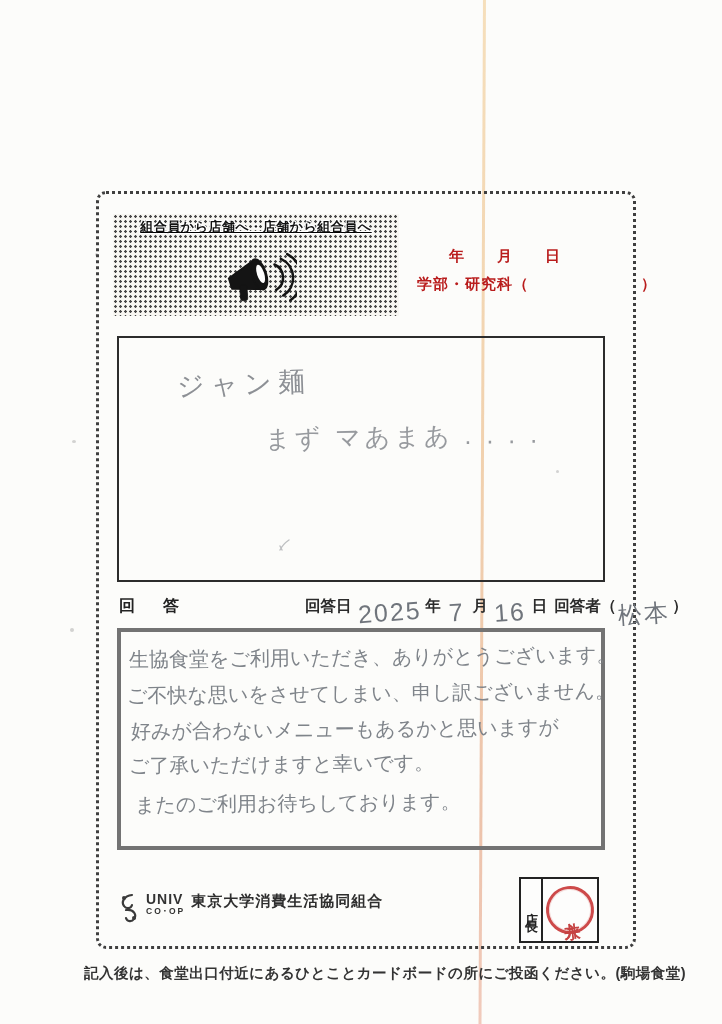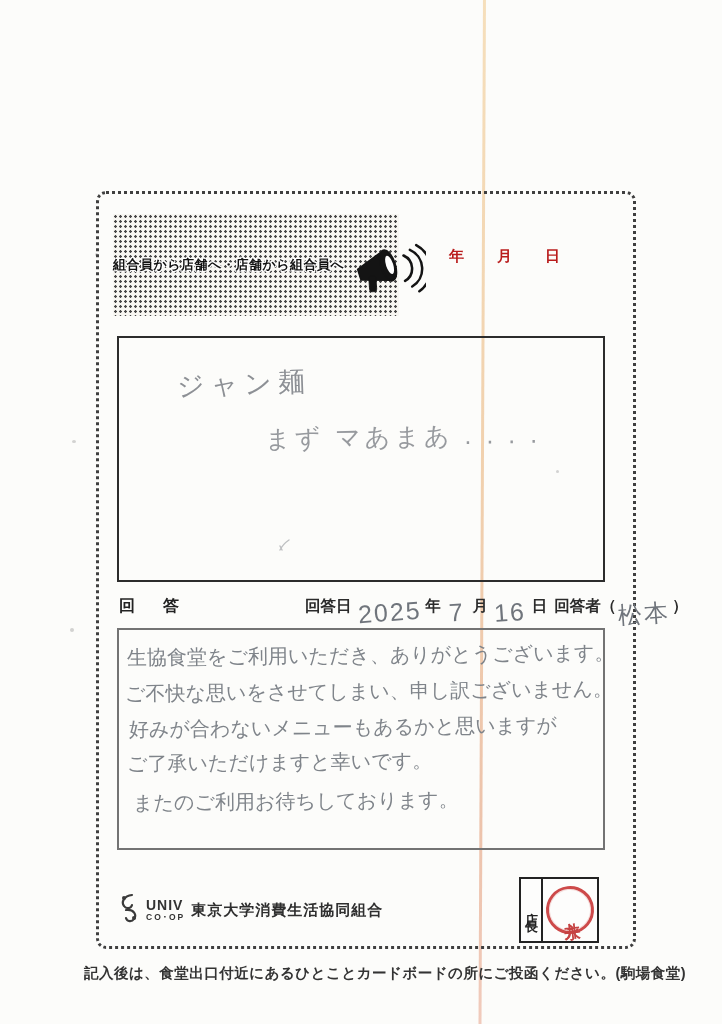--- a/index.html
+++ b/index.html
@@ -25,21 +25,21 @@
     position:absolute; left:96px; top:191px; width:540px; height:758px;
     border:3px dotted #3f3f3f; border-radius:10px;
   }
 
   
   .banner {
     position:absolute; left:14px; top:20px; width:286px; height:102px;
     background-color:#f7f6f2;
     background-image:radial-gradient(circle,#474747 1.05px,rgba(0,0,0,0) 1.5px);
     background-size:5px 5px;
-    display:flex; flex-direction:row; align-items:center; 
+    display:flex; flex-direction:column; align-items:center; justify-content:center;text-decoration:underline;
   }
   .banner-subtitle {
     font-size:13px; font-weight:900; color:#111; letter-spacing:0.5px;
     text-shadow:0 0 2px #fff,1px 1px 0 #fff,-1px -1px 0 #fff,1px -1px 0 #fff,-1px 1px 0 #fff;
     white-space:nowrap;
   }
   .banner-title-row { display:flex; align-items:center; margin-top:3px; }
   .banner-title {
     font-size:46px; font-weight:900; color:#121212; letter-spacing:3px; line-height:1;
     text-shadow:0 0 2px #fff,2px 2px 0 #fff,-2px -2px 0 #fff,2px -2px 0 #fff,-2px 2px 0 #fff;
@@ -76,32 +76,32 @@
   .hand-val { color:#70757c; font-size:25px; letter-spacing:2px; position:relative; top:2px; transform:rotate(-4deg); display:inline-block; }
   .hv-year { margin:0 4px 0 6px; }
   .hv-month { margin:0 8px; }
   .hv-day { margin:0 6px; }
   .hv-name { font-size:24px; margin:0 2px; }
   .ans-resp-label { margin-left:7px; }
 
   
   .answer-box {
     position:absolute; left:18px; top:434px; width:488px; height:222px;
-    border:2px solid #737373;
+    border:4px solid #737373;
   }
   .a-line { position:absolute; font-size:20px; color:#7f848a; letter-spacing:0; white-space:nowrap; transform:rotate(-0.6deg); }
   .a-line:nth-of-type(1){ left:8px;  top:12px; }
   .a-line:nth-of-type(2){ left:6px;  top:48px; }
   .a-line:nth-of-type(3){ left:10px; top:84px; }
   .a-line:nth-of-type(4){ left:8px;  top:119px; }
   .a-line:nth-of-type(5){ left:14px; top:158px; }
 
   
   .coop-row {
-    position:absolute; left:18px; top:698px; display:flex; align-items:center;
+    position:absolute; left:18px; top:698px; display:flex; 
   }
   .coop-acronym-block { margin-left:5px; line-height:1; text-align:left; }
   .coop-acronym  { font-size:14px; font-weight:900; letter-spacing:1px; color:#333; display:block; }
   .coop-acronym2 { font-size:8.5px; font-weight:700; letter-spacing:2px; color:#333; display:block; margin-top:1px; }
   .coop-name { font-size:15px; font-weight:700; color:#2e2e2e; letter-spacing:1px; margin-left:6px; white-space:nowrap;font-family:Liberation Serif, serif; }
 
   
   .stamp-box {
     position:absolute; left:420px; top:683px; width:80px; height:66px;
     border:2.5px solid #222; display:flex; background:#fdfdfc;
@@ -161,20 +161,21 @@
               <path d="M80 15 a 26 26 0 0 1 3 46"></path>
               <path d="M88 9 a 34 34 0 0 1 4 58"></path>
             </g>
           </svg>
         </span>
       </div>
     </div>
 
     <div class="hdr-fields">
       <div class="hline date">年　　月　　日</div>
+      <div class="hline">学部・研究科（　　　　　　　）</div>
     </div>
 
     <div class="comment-box">
       <div class="hand c-line1">ジャン麺</div>
       <div class="hand c-line2">まず マあまあ . . . .</div>
       <span class="pencil-mark">
         <svg width="16" height="14" viewBox="0 0 16 14">
           <path d="M12 2 Q6 6 3 12 M3 8 l2 4" stroke="#8d9095" stroke-width="1.4" fill="none" stroke-linecap="round"></path>
         </svg>
       </span>

